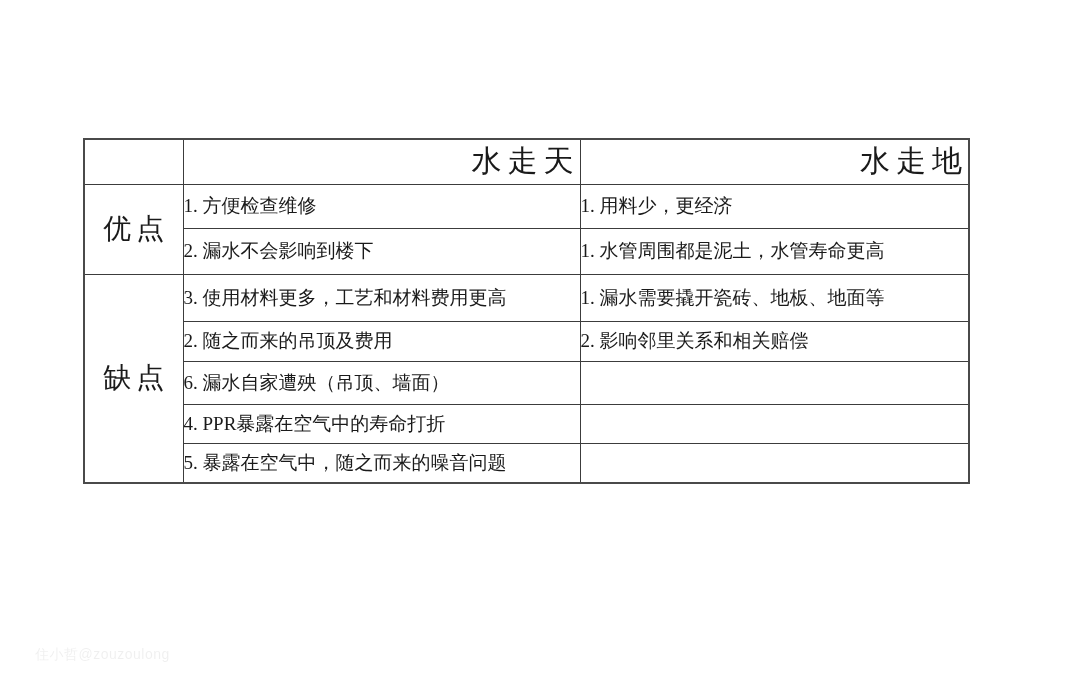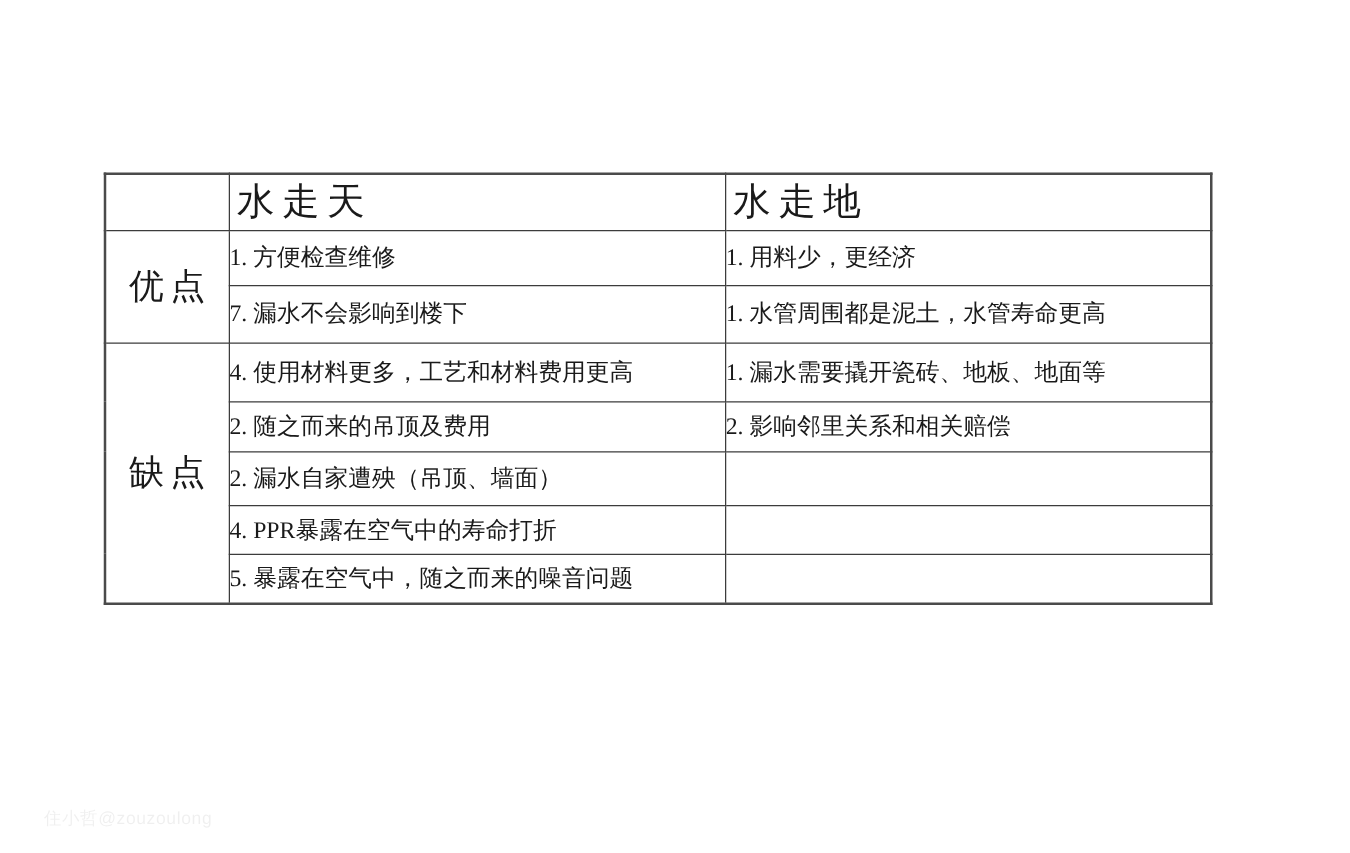--- a/index.html
+++ b/index.html
@@ -39,21 +39,21 @@
   tr.r-adv1   { height: 44px; }
   tr.r-adv2   { height: 46px; }
   tr.r-dis1   { height: 47px; }
   tr.r-dis2   { height: 40px; }
   tr.r-dis3   { height: 43px; }
   tr.r-dis4   { height: 39px; }
   tr.r-dis5   { height: 40px; }
   .colhead {
     font-size: 30px;
     font-weight: 400;
-    text-align: left;
+    text-align: right;
     vertical-align: middle;
     letter-spacing: 6px;
     text-indent: 6px;
   }
   .rowlabel {
     font-size: 28px;
     text-align: center;
     vertical-align: middle;
     letter-spacing: 5px;
     text-indent: 5px;
@@ -95,34 +95,34 @@
       <td class="corner"></td>
       <th class="colhead">水走天</th>
       <th class="colhead">水走地</th>
     </tr>
     <tr class="r-adv1">
       <td class="rowlabel" rowspan="2">优点</td>
       <td class="cell">1. 方便检查维修</td>
       <td class="cell">1. 用料少，更经济</td>
     </tr>
     <tr class="r-adv2">
-      <td class="cell">7. 漏水不会影响到楼下</td>
+      <td class="cell">2. 漏水不会影响到楼下</td>
       <td class="cell">1. 水管周围都是泥土，水管寿命更高</td>
     </tr>
     <tr class="r-dis1">
       <td class="rowlabel" rowspan="5">缺点</td>
-      <td class="cell">4. 使用材料更多，工艺和材料费用更高</td>
+      <td class="cell">3. 使用材料更多，工艺和材料费用更高</td>
       <td class="cell">1. 漏水需要撬开瓷砖、地板、地面等</td>
     </tr>
     <tr class="r-dis2">
       <td class="cell">2. 随之而来的吊顶及费用</td>
       <td class="cell">2. 影响邻里关系和相关赔偿</td>
     </tr>
     <tr class="r-dis3">
-      <td class="cell">2. 漏水自家遭殃（吊顶、墙面）</td>
+      <td class="cell">6. 漏水自家遭殃（吊顶、墙面）</td>
       <td class="cell"></td>
     </tr>
     <tr class="r-dis4">
       <td class="cell">4. PPR暴露在空气中的寿命打折</td>
       <td class="cell"></td>
     </tr>
     <tr class="r-dis5">
       <td class="cell">5. 暴露在空气中，随之而来的噪音问题</td>
       <td class="cell"></td>
     </tr>

